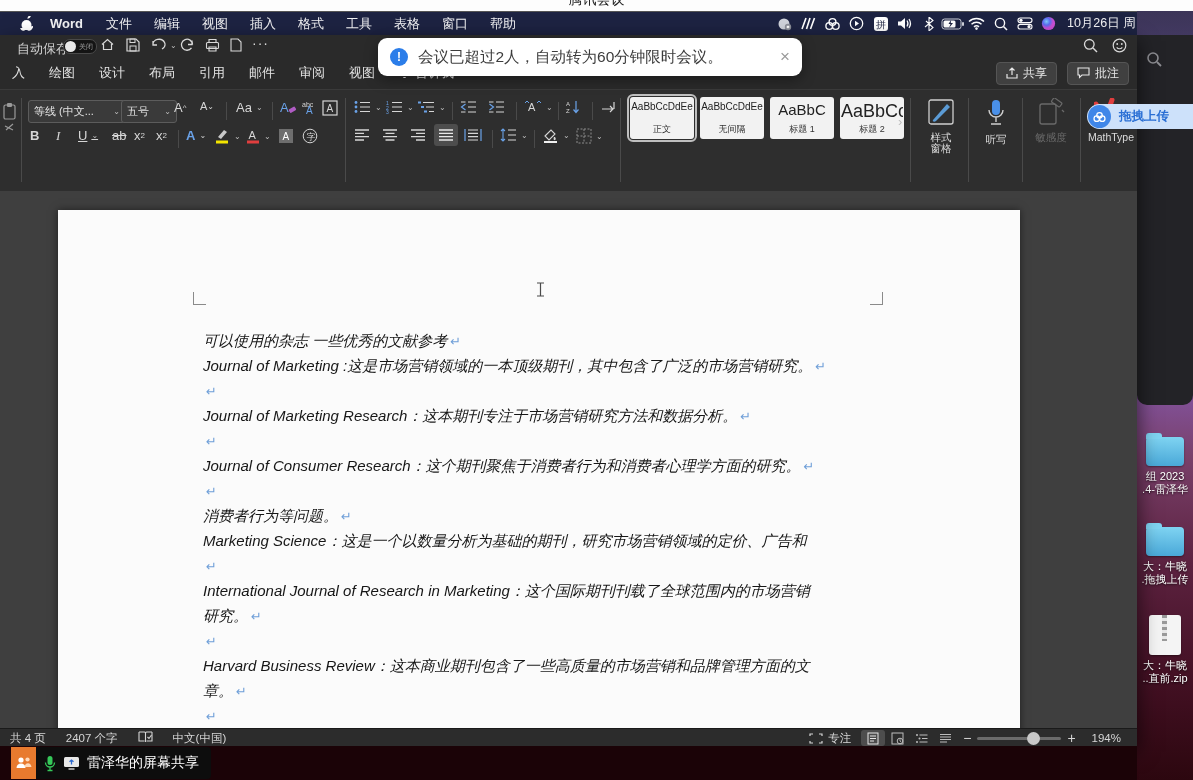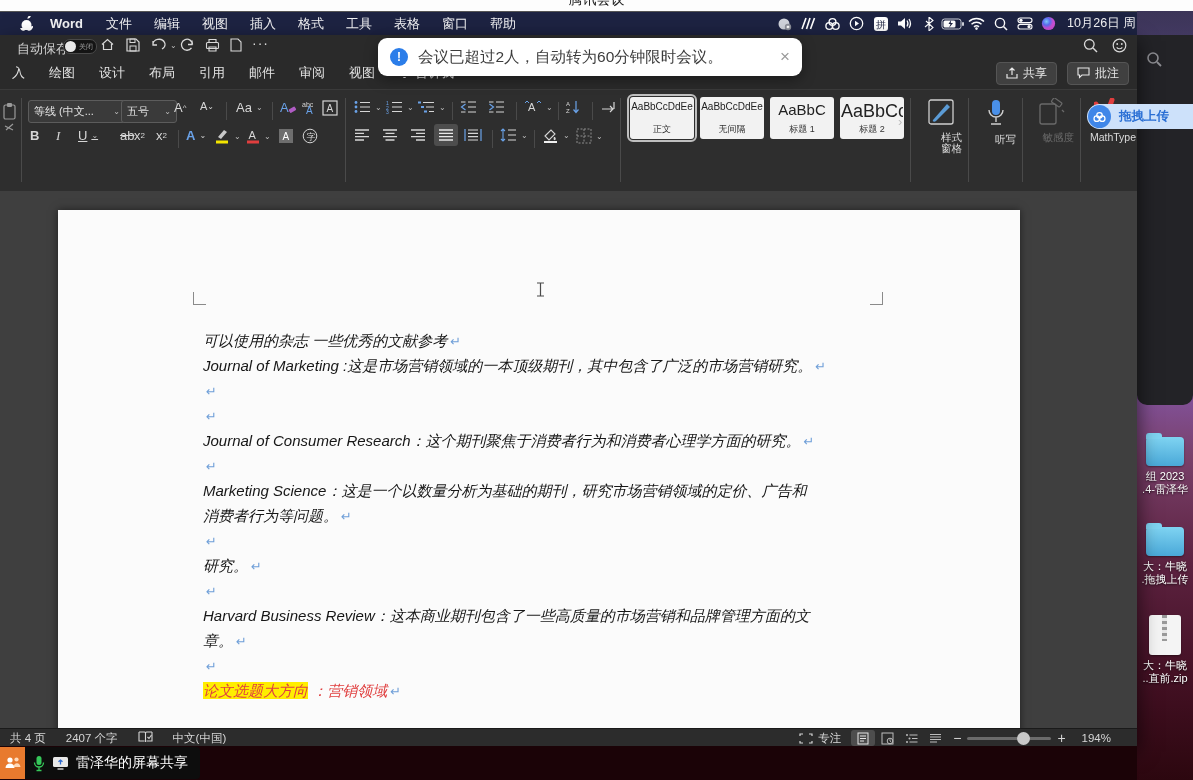--- a/index.html
+++ b/index.html
@@ -39,21 +39,21 @@
   .chev{font-size:8px;color:#bdbdbd;margin-left:4px;}
   .rgi{display:flex;align-items:center;justify-content:center;color:#d6d6d6;font-size:13px;}
   .vdiv{width:1px;background:#4a4a4a;}
   .stylecard{width:64px;height:42px;background:#f2f2f2;border-radius:3px;display:flex;flex-direction:column;
     align-items:center;justify-content:space-between;padding:4px 2px 3px;box-sizing:border-box;}
   .stylecard .samp{font-size:10px;color:#222;white-space:nowrap;overflow:hidden;max-width:62px;}
   .stylecard .nm{font-size:9px;color:#333;}
   .stylecard.sel{outline:2px solid #bfbfbf;outline-offset:1px;}
   .stylecard.h1 .samp{font-size:15px;font-weight:normal;}
   .stylecard.h2 .samp{font-size:18px;}
-  .riblab{font-size:10.5px;color:#dcdcdc;text-align:right;line-height:11px;}
+  .riblab{font-size:10.5px;color:#dcdcdc;text-align:center;line-height:11px;}
   
   #doccanvas{left:0;top:156px;width:100%;height:572px;background:#3f3f3f;overflow:hidden;}
   #page{position:absolute;left:58px;top:19px;width:962px;height:600px;background:#fbfbfb;box-shadow:0 0 8px rgba(0,0,0,.5);}
   #textcol{position:absolute;left:145px;top:118px;width:700px;color:#161616;font-size:15px;}
   .pline{height:25px;line-height:25px;white-space:nowrap;font-style:italic;}
   .pilcrow{color:#6f9fd8;font-size:13px;margin-left:3px;}
   .hl{background:#ffee00;}
   .red{color:#e04040;}
   .cropmark{position:absolute;width:12px;height:12px;}
   
@@ -83,21 +83,21 @@
   #sidepanel{left:1137px;top:35px;width:56px;height:370px;background:#232327;border-radius:0 0 10px 10px;}
   .deskicon-label{font-size:11px;color:#fff;text-shadow:0 1px 2px rgba(0,0,0,.8);text-align:center;
     white-space:nowrap;width:56px;line-height:13px;}
   .folder{width:38px;height:29px;background:linear-gradient(180deg,#7fd4f2,#4aa8d8);border-radius:4px;position:relative;box-shadow:0 1px 2px rgba(0,0,0,.4);}
   .folder:before{content:"";position:absolute;left:0;top:-4px;width:16px;height:6px;background:#7fd4f2;border-radius:3px 3px 0 0;}
   .zipfile{width:32px;height:40px;background:#f4f4f4;border-radius:3px;position:relative;box-shadow:0 1px 2px rgba(0,0,0,.4);}
   .zipfile:before{content:"";position:absolute;left:13px;top:0;width:5px;height:26px;
     background:repeating-linear-gradient(180deg,#9a9a9a 0 3px,#e8e8e8 3px 6px);}
   
   #bottomstrip{left:0;top:746px;width:1137px;height:34px;background:#1b0307;}
-  #sharebadge{left:0;top:747px;height:32px;display:flex;align-items:stretch;z-index:60;}
+  #sharebadge{left:0;top:747px;height:32px;display:flex;align-items:stretch;z-index:60;padding-left:11px;}
   #sharebadge .orange{width:25px;background:#e87a2e;display:flex;align-items:center;justify-content:center;}
   #sharebadge .bar{background:#0d0d0d;display:flex;align-items:center;padding:0 12px 0 8px;border-radius:0 4px 4px 0;gap:7px;}
   #sharebadge .lbl{color:#fff;font-size:14px;white-space:nowrap;}
 </style>
 </head>
 <body>
 
 <div id="screen">
 
   <div id="topstrip" class="abs">
@@ -367,21 +367,21 @@
       <div class="rgi abs" style="left:322px;top:10px">
         <svg width="16" height="16" viewBox="0 0 16 16">
             <rect x="1" y="1" width="14" height="14" fill="none" stroke="#d6d6d6" stroke-width="1.2"></rect>
             <text x="4.5" y="12" font-size="10" fill="#d6d6d6">A</text>
           </svg>
       </div>
 
       <div class="rgi abs" style="left:30px;top:38px;font-weight:bold">B</div>
       <div class="rgi abs" style="left:56px;top:38px;font-style:italic;font-family:'Liberation Serif',serif">I</div>
       <div class="rgi abs" style="left:78px;top:38px;text-decoration:underline">U<span class="chev">⌄</span></div>
-      <div class="rgi abs" style="left:120px;top:38px;text-decoration:line-through">ab</div>
+      <div class="rgi abs" style="left:112px;top:38px;text-decoration:line-through">ab</div>
       <div class="rgi abs" style="left:134px;top:38px">x<sub style="font-size:8px">2</sub></div>
       <div class="rgi abs" style="left:156px;top:38px">x<sup style="font-size:8px">2</sup></div>
       <div class="vdiv abs" style="left:178px;top:40px;height:18px"></div>
       <div class="rgi abs" style="left:186px;top:38px;color:#6aa2e8;font-weight:bold">A<span class="chev">⌄</span></div>
       <div class="rgi abs" style="left:214px;top:38px">
         <svg width="16" height="16" viewBox="0 0 16 16">
             <path d="M4 9l6-7 3 2-6 7z" fill="#c9c9c9"></path>
             <rect x="2" y="12.5" width="12" height="3" fill="#f3e500"></rect>
           </svg>
           <span class="chev">⌄</span>
@@ -589,26 +589,28 @@
 
         <div class="abs" style="left:478px;top:72px">
           <svg width="9" height="15" viewBox="0 0 9 15">
               <path d="M1 1h7M1 14h7M4.5 1v13" stroke="#4a4a4a" stroke-width="1.2" fill="none"></path>
             </svg>
         </div>
         <div id="textcol">
             <div class="pline"><span>可以使用的杂志 一些优秀的文献参考</span><span class="pilcrow">↵</span></div>
             <div class="pline"><span>Journal of Marketing :这是市场营销领域的一本顶级期刊，其中包含了广泛的市场营销研究。</span><span class="pilcrow">↵</span></div>
             <div class="pline"><span></span><span class="pilcrow">↵</span></div>
+            <div class="pline"><span>Journal of Marketing Research：这本期刊专注于市场营销研究方法和数据分析。</span><span class="pilcrow">↵</span></div>
             <div class="pline"><span></span><span class="pilcrow">↵</span></div>
             <div class="pline"><span>Journal of Consumer Research：这个期刊聚焦于消费者行为和消费者心理学方面的研究。</span><span class="pilcrow">↵</span></div>
             <div class="pline"><span></span><span class="pilcrow">↵</span></div>
+            <div class="pline"><span>消费者行为等问题。</span><span class="pilcrow">↵</span></div>
             <div class="pline"><span>Marketing Science：这是一个以数量分析为基础的期刊，研究市场营销领域的定价、广告和</span></div>
-            <div class="pline"><span>消费者行为等问题。</span><span class="pilcrow">↵</span></div>
             <div class="pline"><span></span><span class="pilcrow">↵</span></div>
+            <div class="pline"><span>International Journal of Research in Marketing：这个国际期刊刊载了全球范围内的市场营销</span></div>
             <div class="pline"><span>研究。</span><span class="pilcrow">↵</span></div>
             <div class="pline"><span></span><span class="pilcrow">↵</span></div>
             <div class="pline"><span>Harvard Business Review：这本商业期刊包含了一些高质量的市场营销和品牌管理方面的文</span></div>
             <div class="pline"><span>章。</span><span class="pilcrow">↵</span></div>
             <div class="pline"><span></span><span class="pilcrow">↵</span></div>
             <div class="pline"><span class="red hl">论文选题大方向</span><span class="red"> ：营销领域</span><span class="pilcrow">↵</span></div>
           </div>
       </div>
     </div>
 
@@ -656,21 +658,21 @@
       <div class="viewic">
         <svg width="13" height="11" viewBox="0 0 13 11">
             <path d="M1 1.5h11M1 4h11M1 6.5h11M1 9h7" stroke="#bdbdbd" stroke-width="1.1"></path>
           </svg>
       </div>
       <div class="sitem" style="font-size:14px;padding:0 6px">−</div>
       <div id="zoomtrack">
           <div id="zoomknob"></div>
         </div>
       <div class="sitem" style="font-size:14px;padding:0 6px">+</div>
-      <div class="sitem" style="padding-right:26px">194%</div>
+      <div class="sitem" style="padding-right:16px">194%</div>
     </div>
   </div>
 
   <div id="notif" class="abs">
     <div class="ic">!</div>
     <div class="msg">会议已超过2人，自动转为60分钟限时会议。</div>
     <div class="x">×</div>
   </div>
 
   <div id="dragpill" class="abs">

